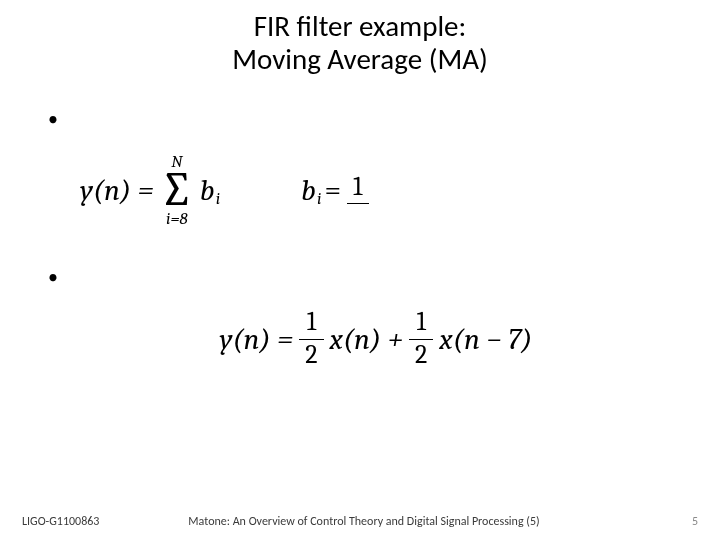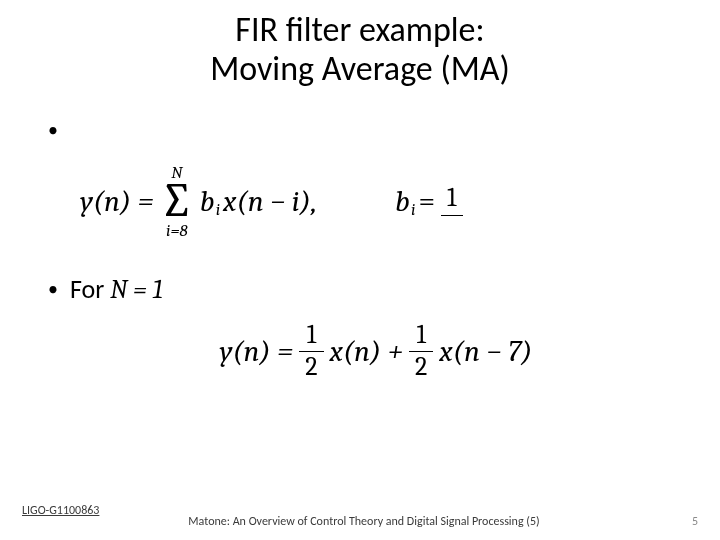--- a/index.html
+++ b/index.html
@@ -14,21 +14,21 @@
     overflow: hidden;
   }
   .slide {
     width: 720px;
     height: 540px;
     position: relative;
     box-sizing: border-box;
   }
   .title {
     text-align: center;
-    font-size: 34px;
+    font-size: 29px;
     line-height: 1.15;
     padding-top: 10px;
     font-weight: 400;
   }
   .body {
     padding: 20px 48px 0 48px;
     font-size: 26px;
   }
   .bullet {
     display: flex;
@@ -101,22 +101,21 @@
     position: absolute;
     bottom: 12px;
     left: 0;
     width: 720px;
     font-size: 12px;
     color: #3b3b3b;
   }
   .foot-left {
     position: absolute;
     left: 22px;
-    bottom: 11px;
-    text-decoration: underline;
+    bottom: 0;
   }
   .foot-center {
     position: absolute;
     left: 0;
     right: 0;
     text-align: center;
     bottom: 0;
     margin-left: 8px;
   }
   .foot-right {
@@ -147,39 +146,35 @@
     <div class="math-row">
       <span class="eq-group">
         <span class="mi">y(n) = </span>
         <span class="sumblock">
           <span class="lim">N</span>
           <span class="sigma">∑</span>
           <span class="lim">i=8</span>
         </span>
         <span class="mi">b</span>
           <span class="sub">i</span>
-        <span class="mi"> x(n − i),</span>
       </span>
       <span class="gap-lg"></span>
       <span class="eq-group">
         <span class="mi">b</span>
           <span class="sub">i</span>
         <span> = </span>
         <span class="frac">
           <span class="num">1</span>
           <span class="bar"></span>
         </span>
       </span>
     </div>
 
     <div class="bullet bullet2">
       <span class="dot">•</span>
-      <span class="txt">
-        <span>For </span><span class="mi" style="font-family:'Cambria Math',Cambria,serif;">N = 1</span>
-      </span>
     </div>
 
     <div class="math-row math-row2">
       <span class="mi">y(n) = </span>
       <span class="frac">
         <span class="num">1</span>
         <span class="bar"></span>
         <span class="den">2</span>
       </span>
       <span class="mi"> x(n) + </span>

